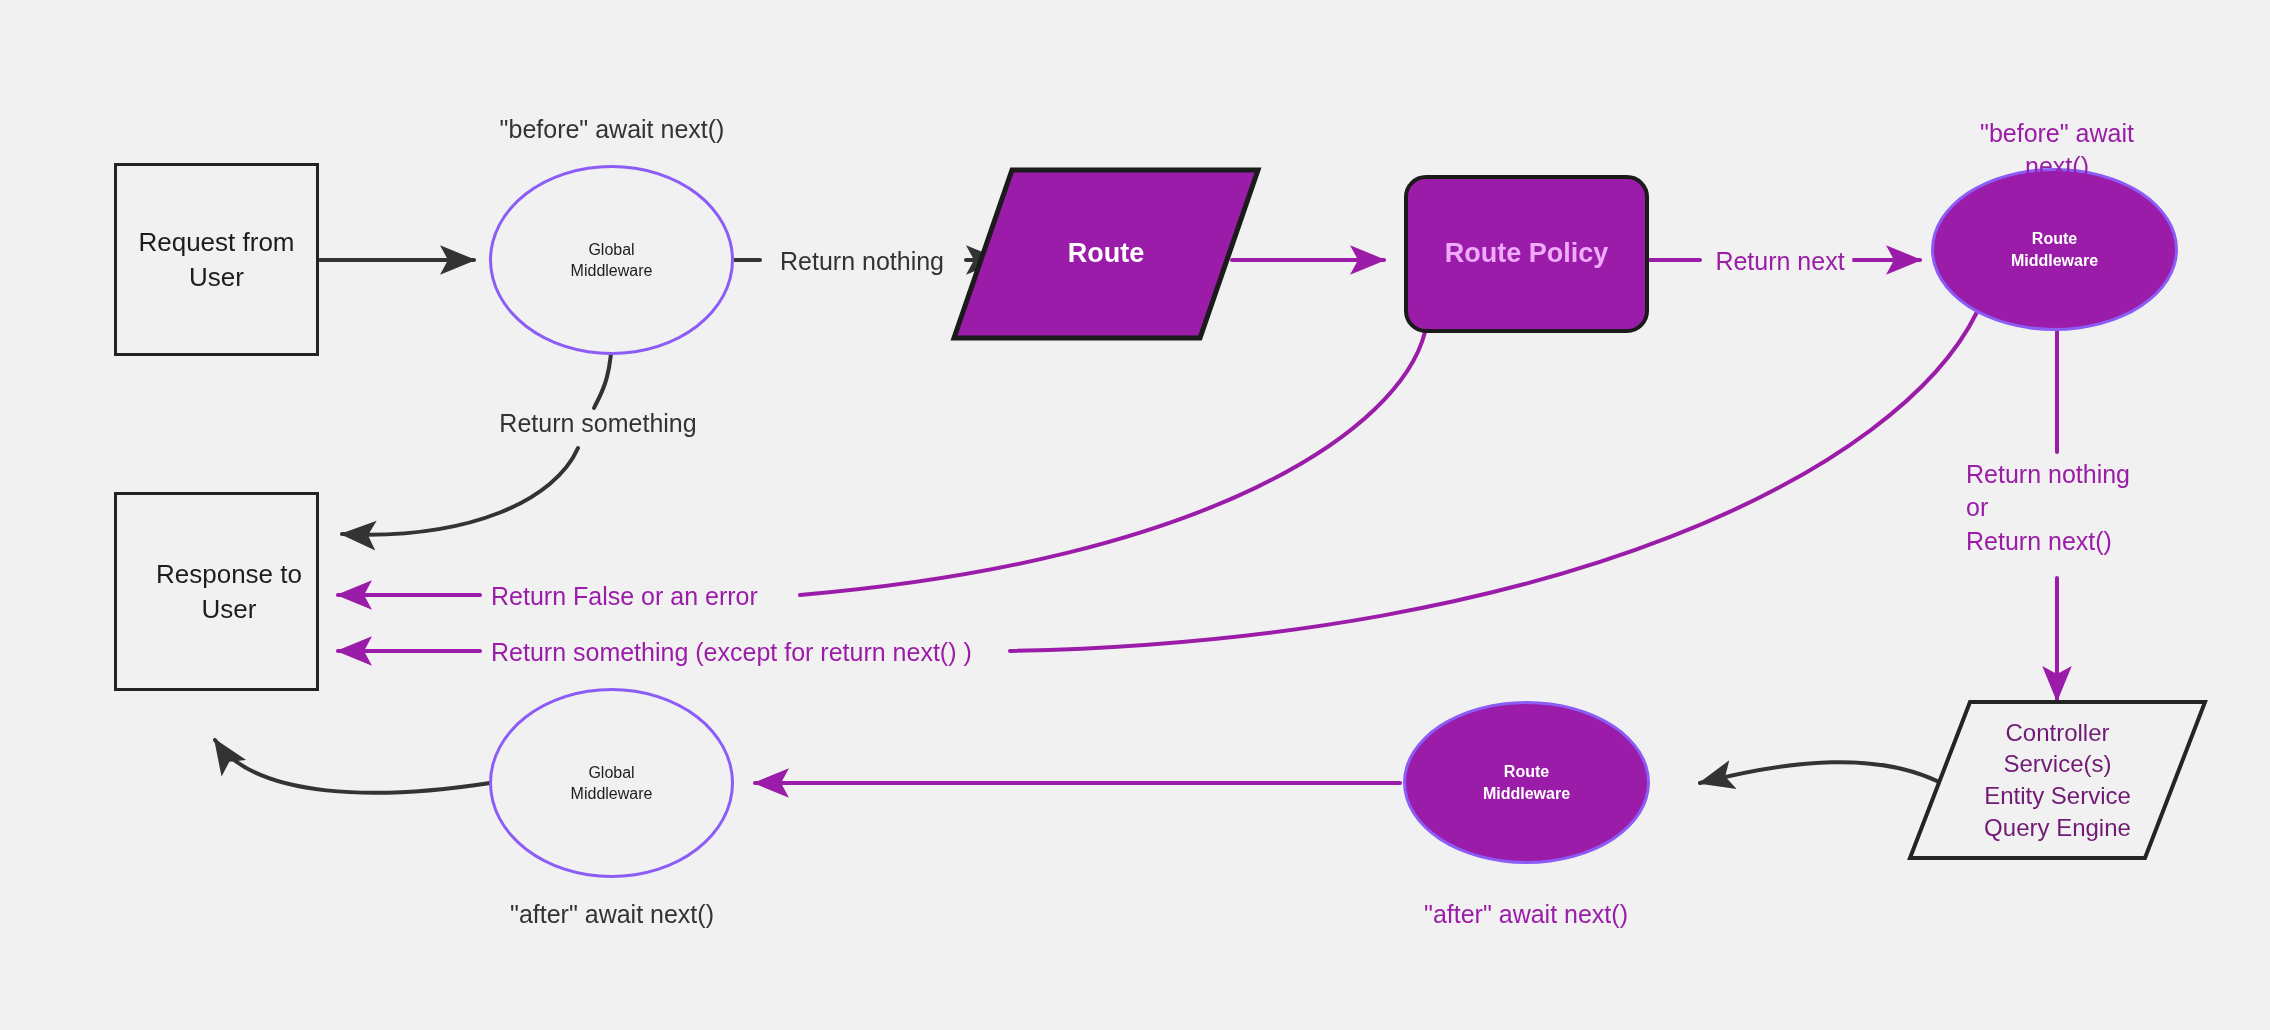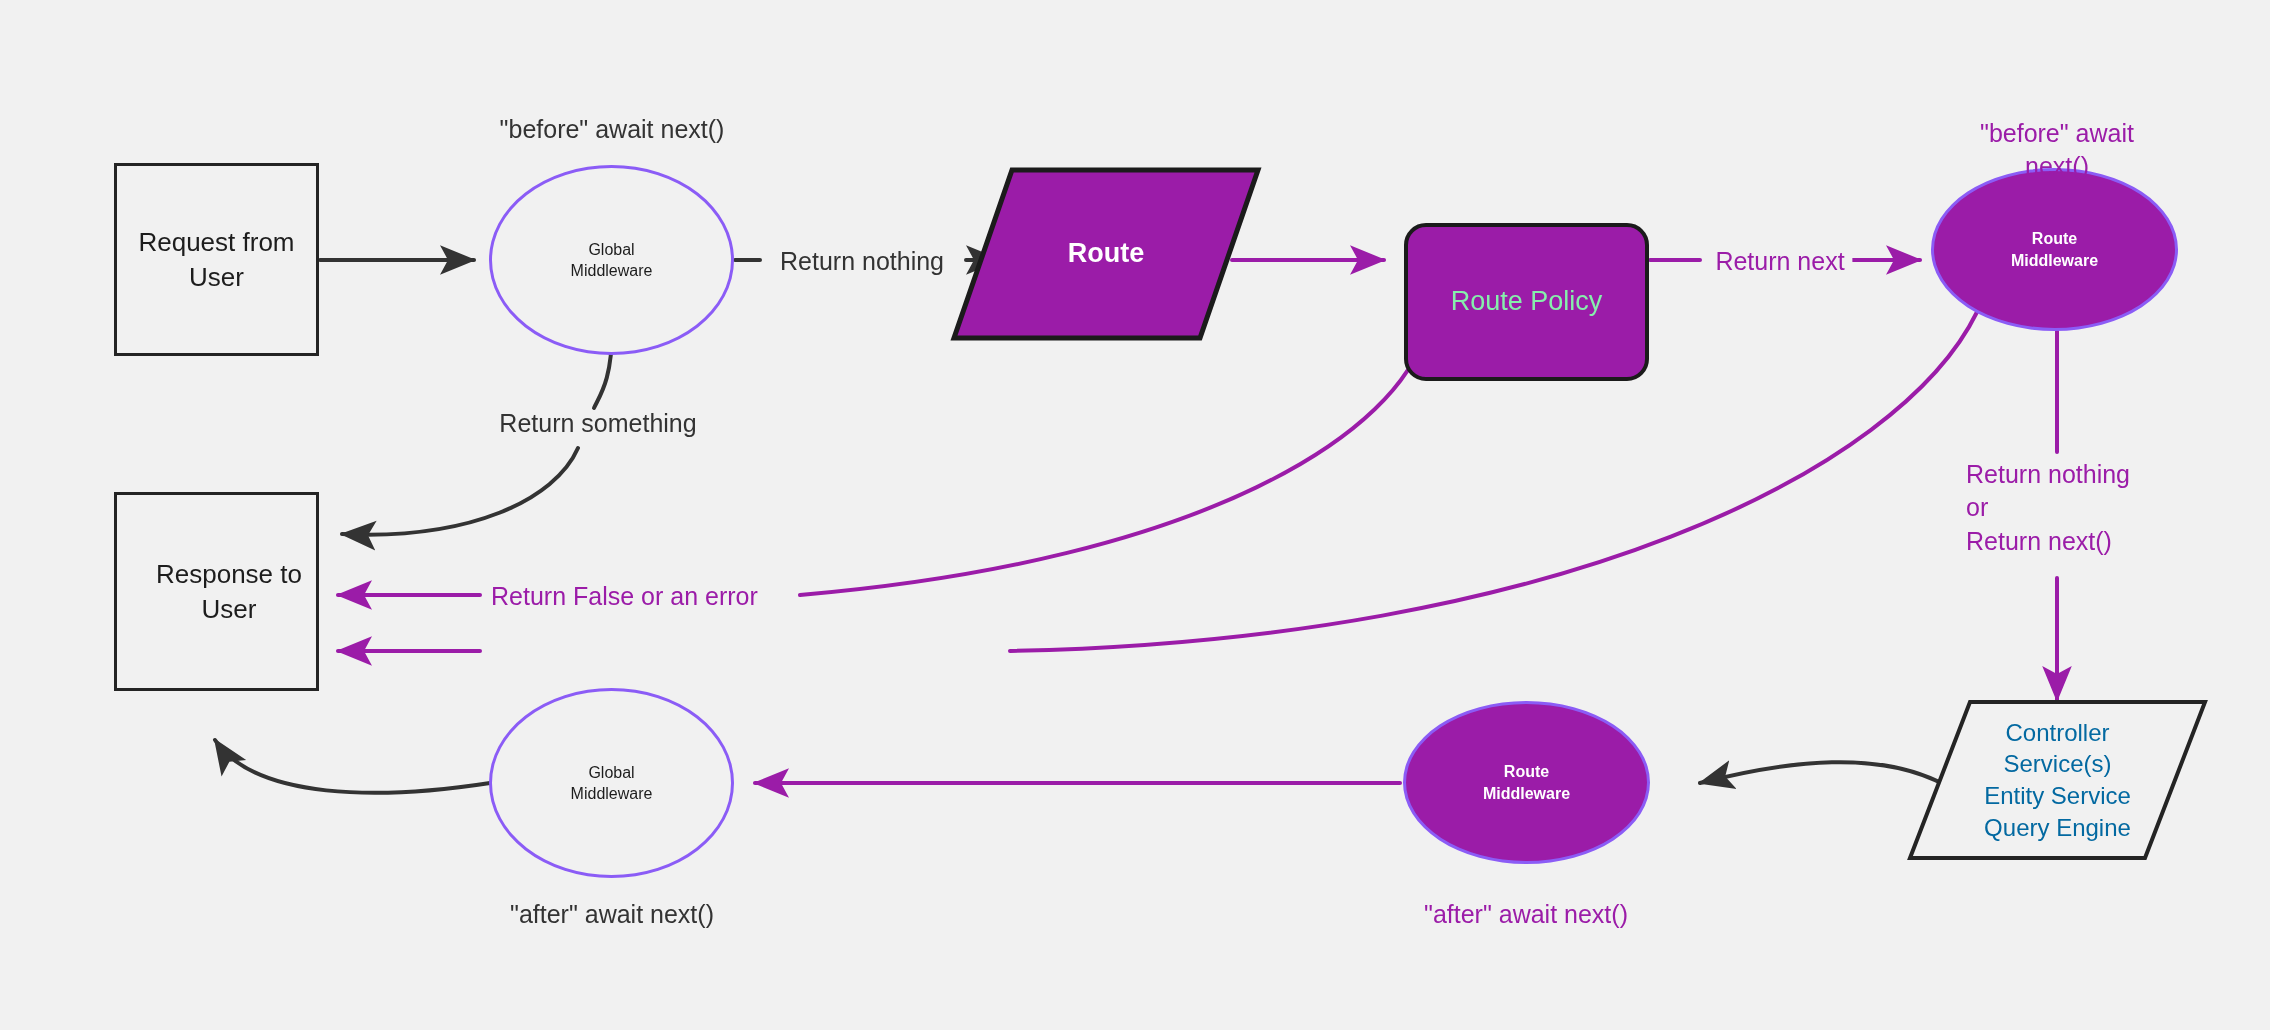--- a/index.html
+++ b/index.html
@@ -66,33 +66,32 @@
     background: #9b1ca8;
     color: #ffffff;
     font-weight: bold;
   }
 
   
   .roundrect {
     background: #9b1ca8;
     border: 4px solid #1b1b1b;
     border-radius: 22px;
-    color: #86efac;
+    color: #f0abfc;
     font-size: 27px;
-    font-weight: normal;
-    margin-top: 48px;
+    font-weight: bold;
   }
 
   
   .para {
     background: transparent;
     border: none;
   }
   .para.filled { color: #ffffff; font-size: 27px; font-weight: bold; }
-  .para.plain  { color: #0369a1; font-size: 24px; }
+  .para.plain  { color: #701a75; font-size: 24px; }
 
   
   .elabel {
     position: absolute;
     font-size: 25px;
     white-space: pre-line;
     line-height: 1.33;
   }
   .elabel.dark   { color: #333333; }
   .elabel.purple { color: #9b1ca8; }
@@ -202,20 +201,21 @@
   </div>
 
   <div class="elabel dark center chip" style="left:862px; top:245px;"><span>Return nothing</span></div>
 
   <div class="elabel dark center" style="left:598px; top:407px;"><span>Return something</span></div>
 
   <div class="elabel purple center chip" style="left:1780px; top:245px;"><span>Return next</span></div>
 
   <div class="elabel purple left chip" style="left:483px; top:580px;"><span>Return False or an error</span></div>
 
+  <div class="elabel purple left chip" style="left:483px; top:636px;"><span>Return something (except for return next() )</span></div>
 
   <div class="elabel purple left" style="left:1966px; top:458px;"><span>Return nothing
 or
 Return next()</span></div>
 
   <div class="elabel dark center" style="left:612px; top:113px;"><span>"before" await next()</span></div>
 
   <div class="elabel dark center" style="left:612px; top:898px;"><span>"after" await next()</span></div>
 
   <div class="elabel purple center" style="left:2057px; top:117px;"><span>"before" await next()</span></div>

